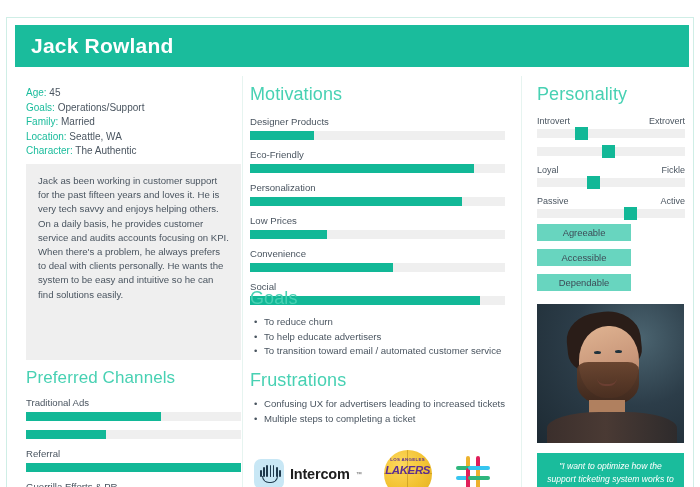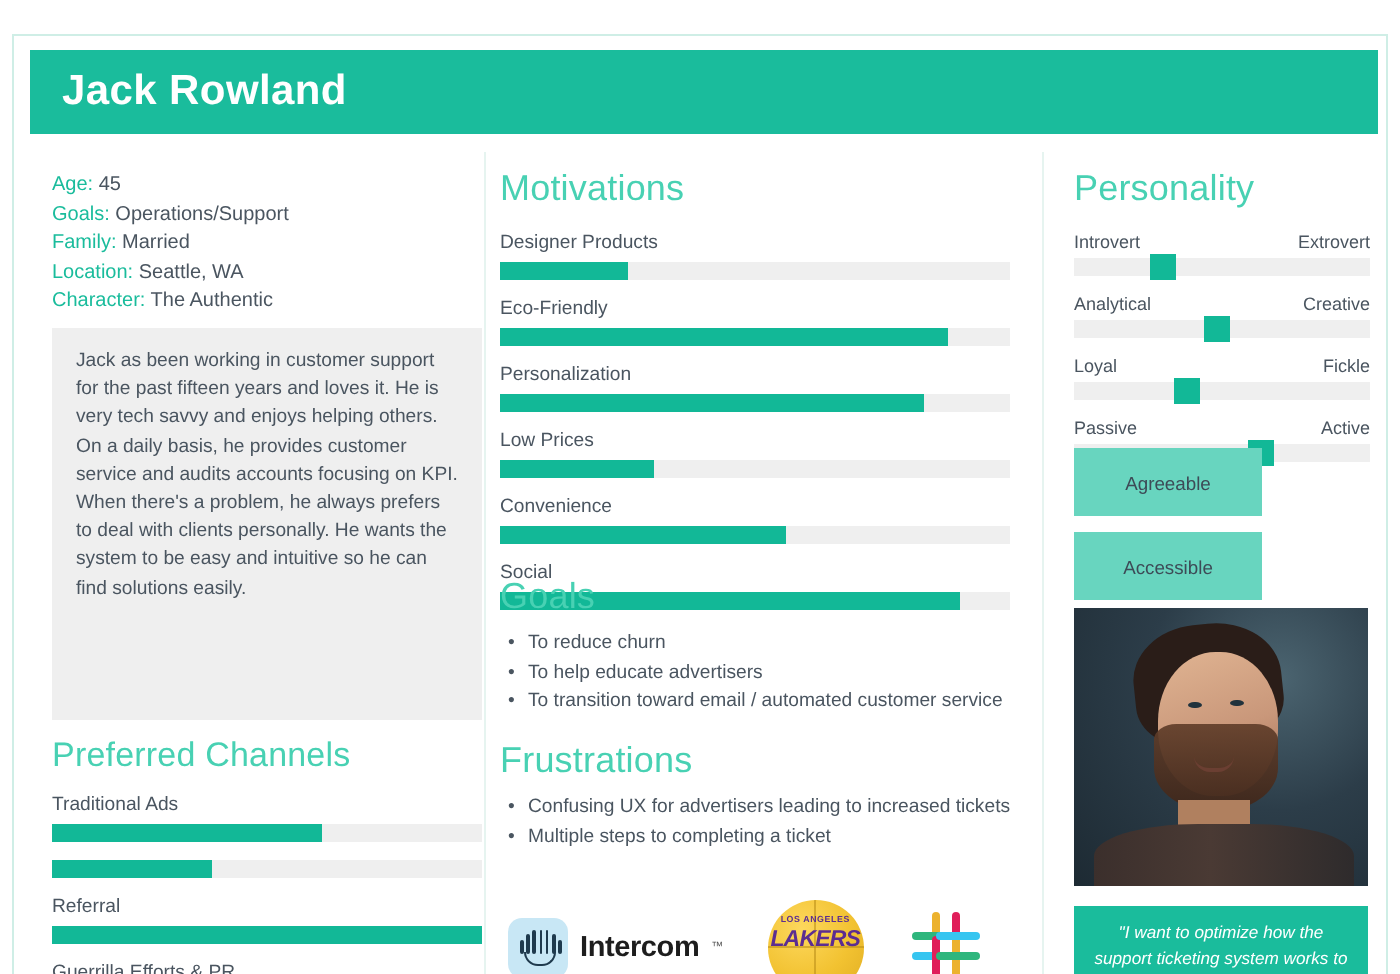--- a/index.html
+++ b/index.html
@@ -103,21 +103,21 @@
   
   .pers{position:absolute;left:8px;top:8px;width:148px;}
   .pers .sec-title{font-size:18px;margin-bottom:11px;}
   .pers-row{margin-bottom:9px;}
   .pers-ends{display:flex;justify-content:space-between;font-size:9px;color:#4a5560;margin-bottom:3px;}
   .slider{position:relative;height:9px;background:#efefef;width:100%;}
   .knob{position:absolute;top:-2px;width:13px;height:13px;background:#12b897;}
 
   .tags{position:absolute;left:8px;top:148px;width:148px;}
   .tag{
-    display:block;width:94px;height:34px;line-height:17px;text-align:center;
+    display:block;width:94px;height:17px;line-height:17px;text-align:center;
     background:#68d5bf;color:#3d4b57;font-size:9.4px;margin-bottom:8px;
     border:0;padding:0;font-family:"Liberation Sans", sans-serif;cursor:pointer;
   }
   .photo{
     position:absolute;left:8px;top:228px;width:147px;height:139px;
     background:#2b3a45;overflow:hidden;
   }
   .ph-bg{position:absolute;inset:0;
     background:
       radial-gradient(ellipse at 70% 25%, #4b6470 0%, #2c3d49 45%, #1d2a33 100%);
@@ -283,24 +283,20 @@
           <div class="pers-row">
             <div class="pers-ends">
               <span>Introvert</span>
               <span>Extrovert</span>
             </div>
             <div class="slider">
               <div class="knob" style="left: calc(30% - 6px);"></div>
             </div>
           </div>
           <div class="pers-row">
-            <div class="pers-ends">
-              <span>Analytical</span>
-              <span>Creative</span>
-            </div>
             <div class="slider">
               <div class="knob" style="left: calc(48% - 6px);"></div>
             </div>
           </div>
           <div class="pers-row">
             <div class="pers-ends">
               <span>Loyal</span>
               <span>Fickle</span>
             </div>
             <div class="slider">

